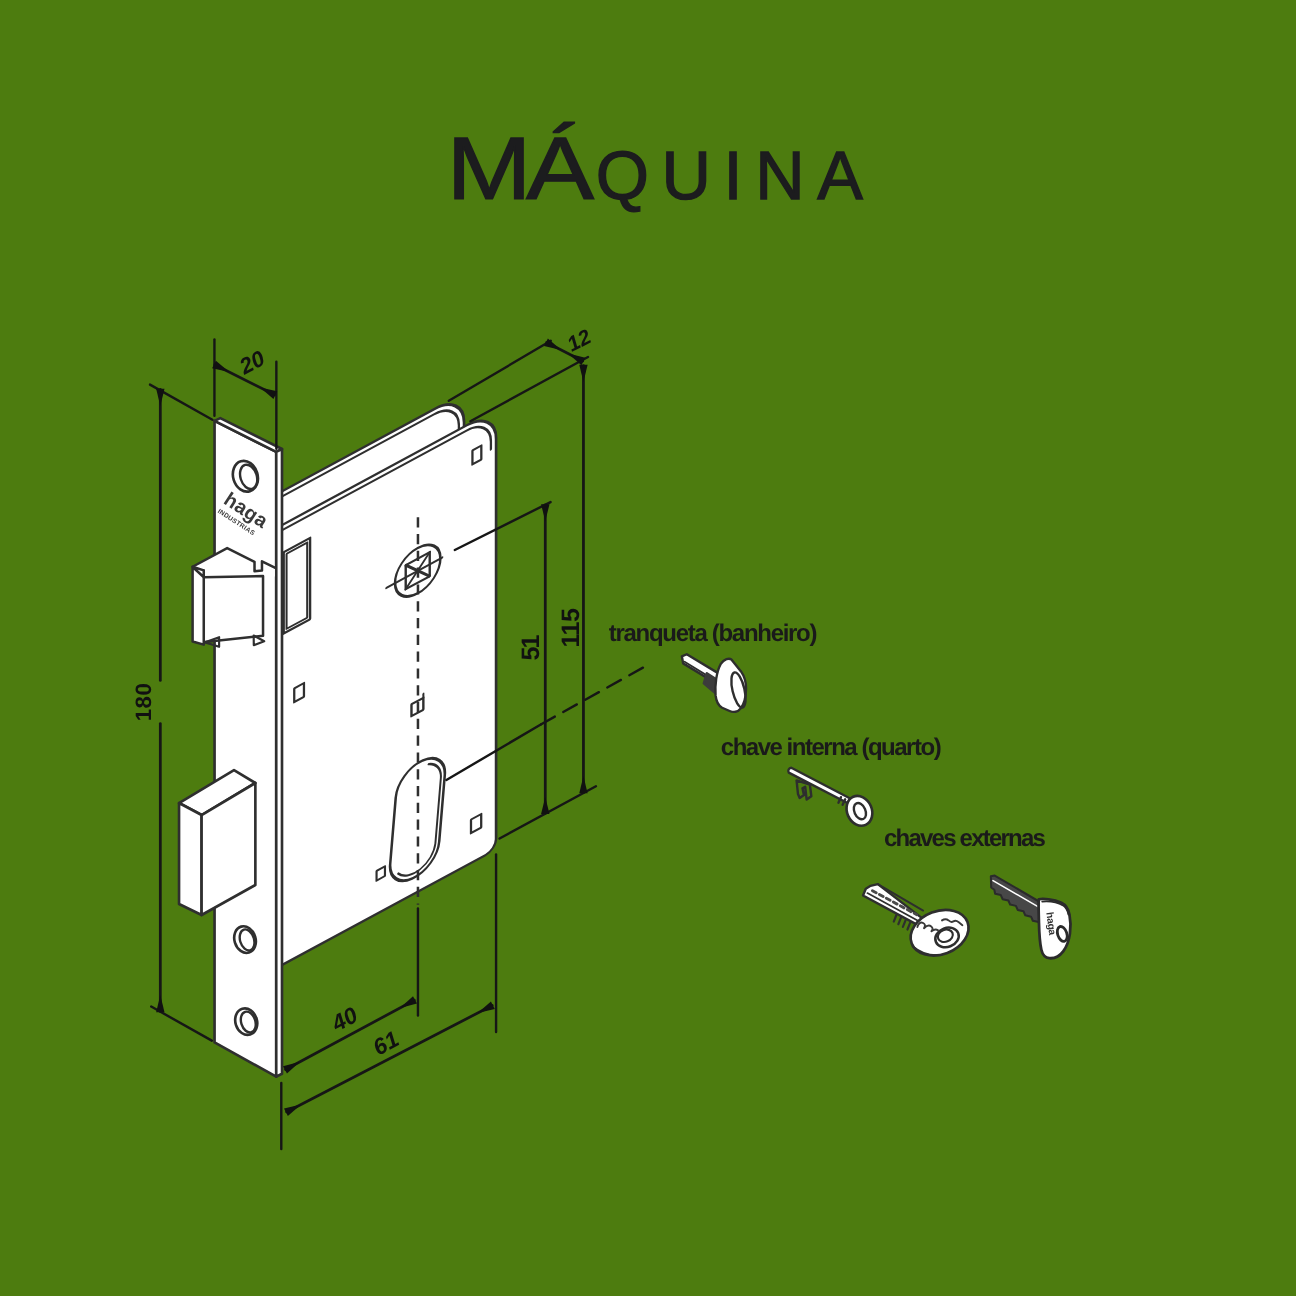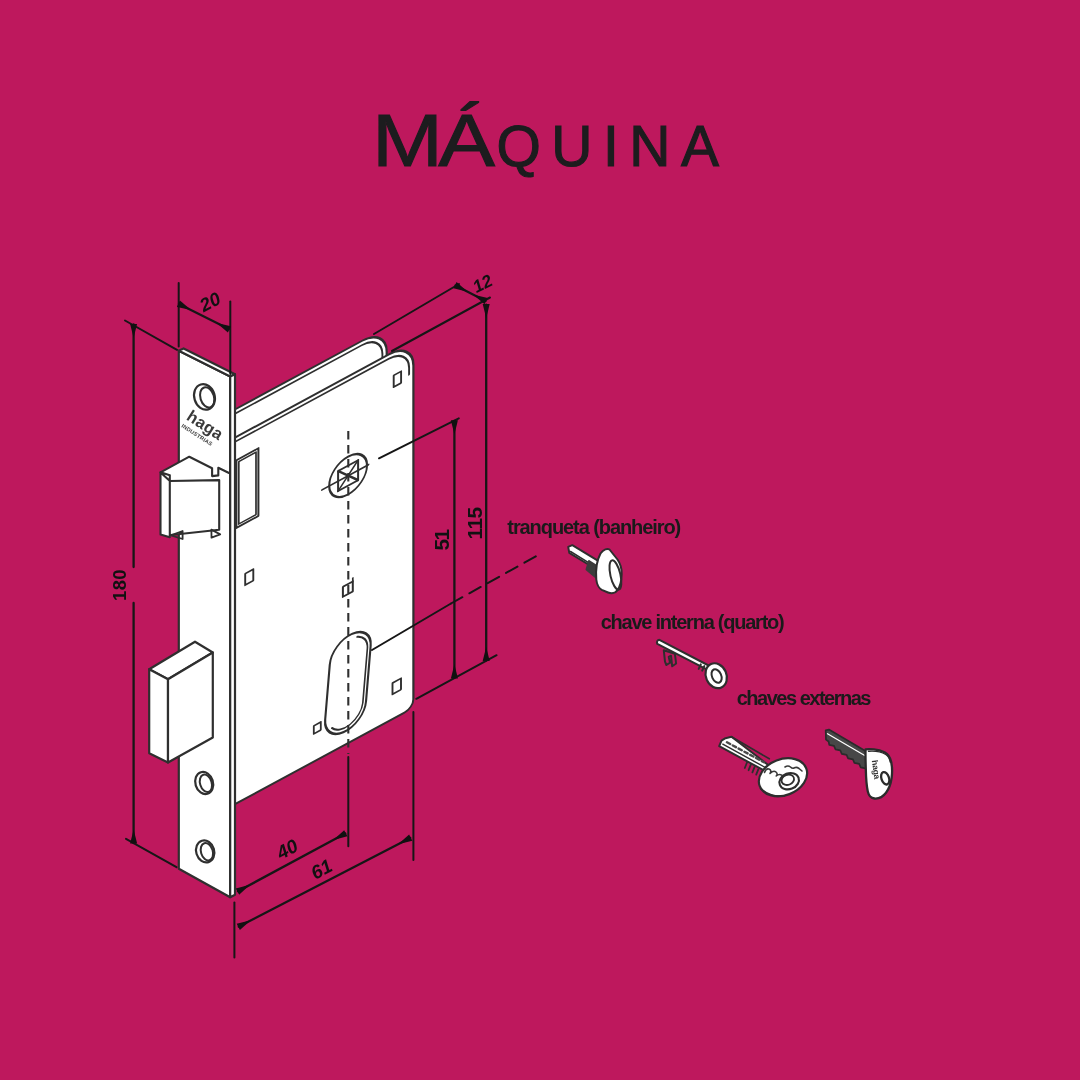--- a/index.html
+++ b/index.html
@@ -1,16 +1,16 @@
 <!DOCTYPE html>
 <html><head>
 <meta charset="utf-8">
 <style>
   html,body{margin:0;padding:0;background:#ffffff;}
-  #page{position:relative;width:1080px;height:1080px;background:#be185d;overflow:hidden;}
+  #page{position:relative;width:1080px;height:1080px;background:#4d7c0f;overflow:hidden;}
   svg{position:absolute;left:0;top:0;}
   text{font-family:"Liberation Sans",sans-serif;}
 </style>
 </head>
 <body>
 <div id="page">
 <svg width="1080" height="1080" viewBox="0 0 1080 1080">
   <defs>
     <marker id="ah" viewBox="0 0 15 8" refX="14" refY="4" markerWidth="15" markerHeight="8" orient="auto-start-reverse" markerUnits="userSpaceOnUse">
       <path d="M0.4,4 L14.6,0.5 L14.6,7.5 Z" fill="#111"></path>

